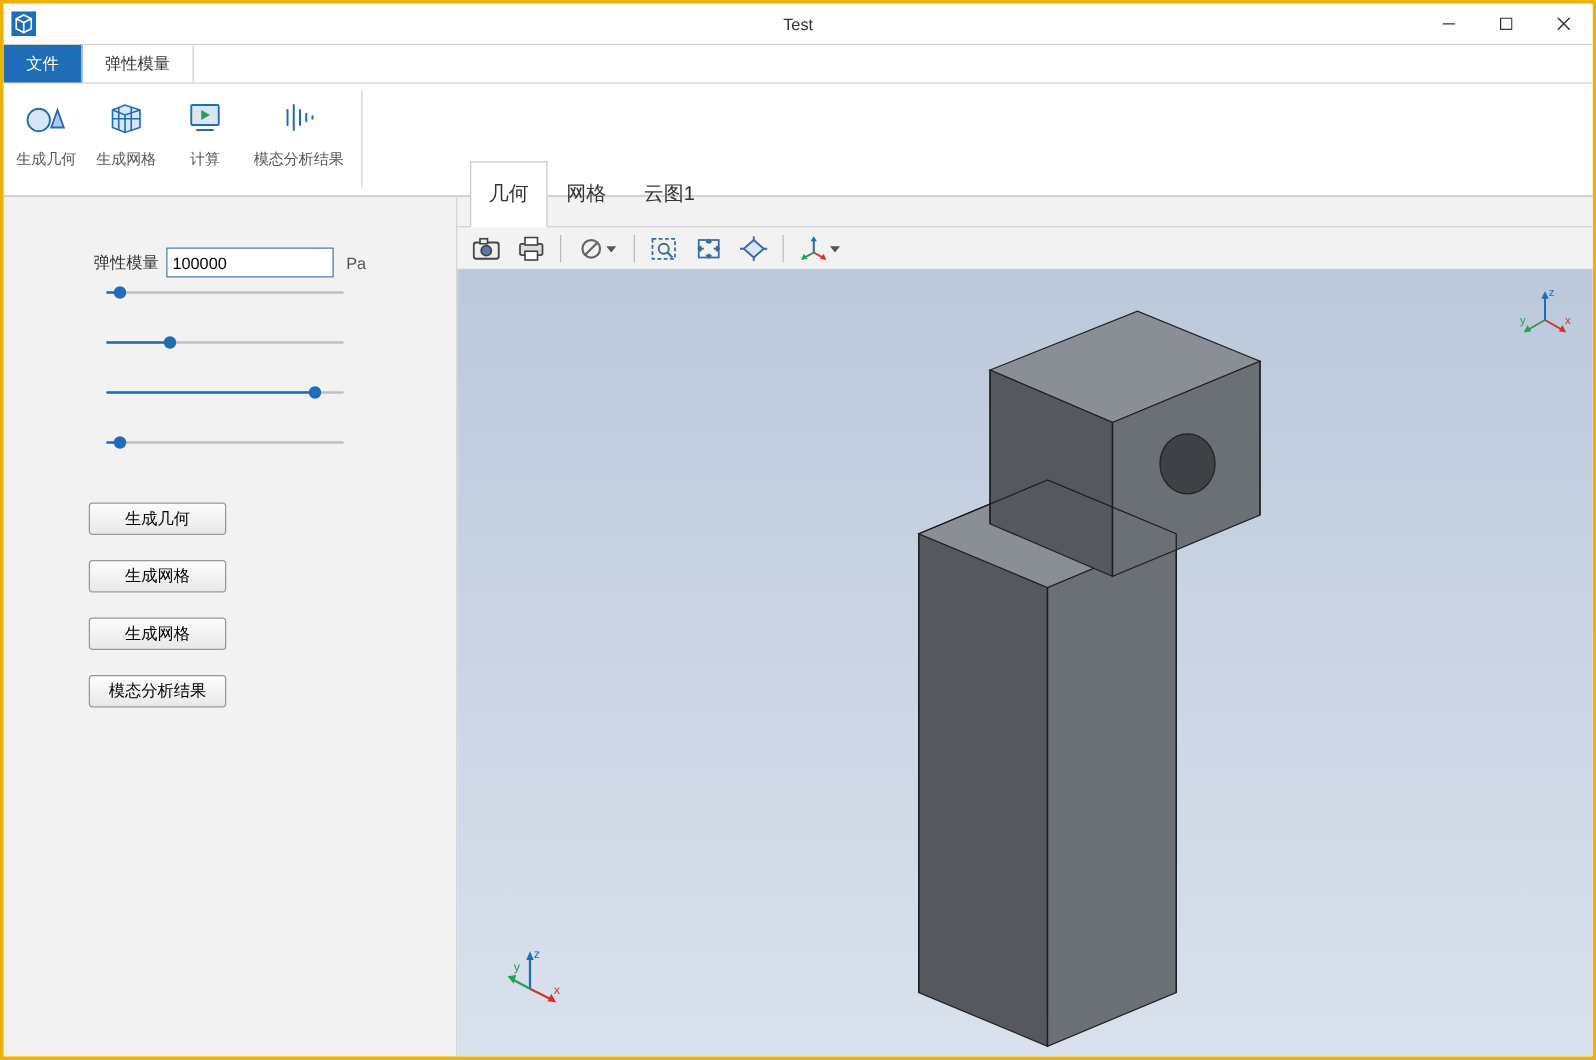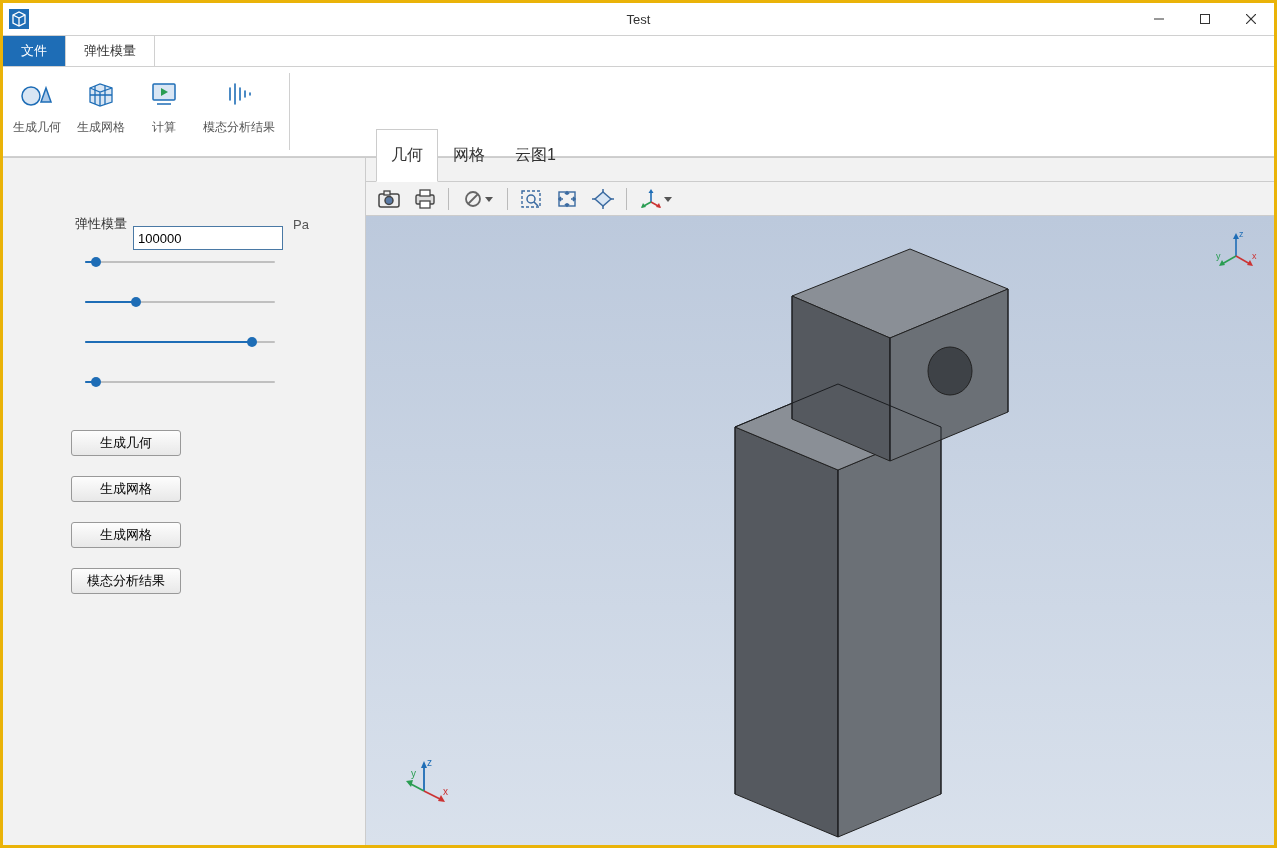--- a/index.html
+++ b/index.html
@@ -19,21 +19,21 @@
   .ribbon .rgroup { display:flex; gap:12px; border-right:1px solid #d0d0d0; padding-right:12px; height:100%; }
   .ribbon .ritem { display:flex; flex-direction:column; align-items:center; gap:6px; cursor:pointer; padding:2px 2px; min-width:50px; }
   .ribbon .ritem .ricon { height:38px; display:flex; align-items:center; justify-content:center; }
   .ribbon .ritem .rlabel { font-size:12px; color:#555; }
 
   .content { flex:1; display:flex; border-top:1px solid #ccc; min-height:0; }
 
   .sidebar { width:363px; border-right:1px solid #ccc; background:#f2f2f2; padding:40px 20px; }
   .field { display:flex; align-items:center; margin-bottom:4px; }
   .field .label { width:56px; text-align:right; margin-right:6px; font-size:13px; color:#333;margin-left:48px; }
-  .field input.val { width:150px; height:24px; border:1px solid #4a79a5; padding:0 4px; font-size:13px; background:#fff;margin-top:28px; }
+  .field input.val { width:134px; height:24px; border:1px solid #4a79a5; padding:0 4px; font-size:13px; background:#fff; }
   .field .unit { margin-left:10px; font-size:13px; color:#555; }
   .slider-wrap { margin:0 0 24px 62px; width:190px; }
   .slider { position:relative; height:16px; }
   .slider .track { position:absolute; top:7px; left:0; right:0; height:2px; background:#c0c0c0; border-radius:1px; }
   .slider .fill { position:absolute; top:7px; left:0; height:2px; background:#1e6db6; border-radius:1px; }
   .slider .thumb { position:absolute; top:3px; width:10px; height:10px; background:#1e6db6; border-radius:50%; transform:translateX(-50%); cursor:pointer; }
 
   .sidebar .btn { display:block; width:110px; margin:0 0 20px 48px; height:26px; background:linear-gradient(#fdfdfd,#e8e8e8); border:1px solid #999; border-radius:3px; font-size:13px; cursor:pointer; }
 
   .viewer { flex:1; display:flex; flex-direction:column; background:#f2f2f2; min-width:0; }

